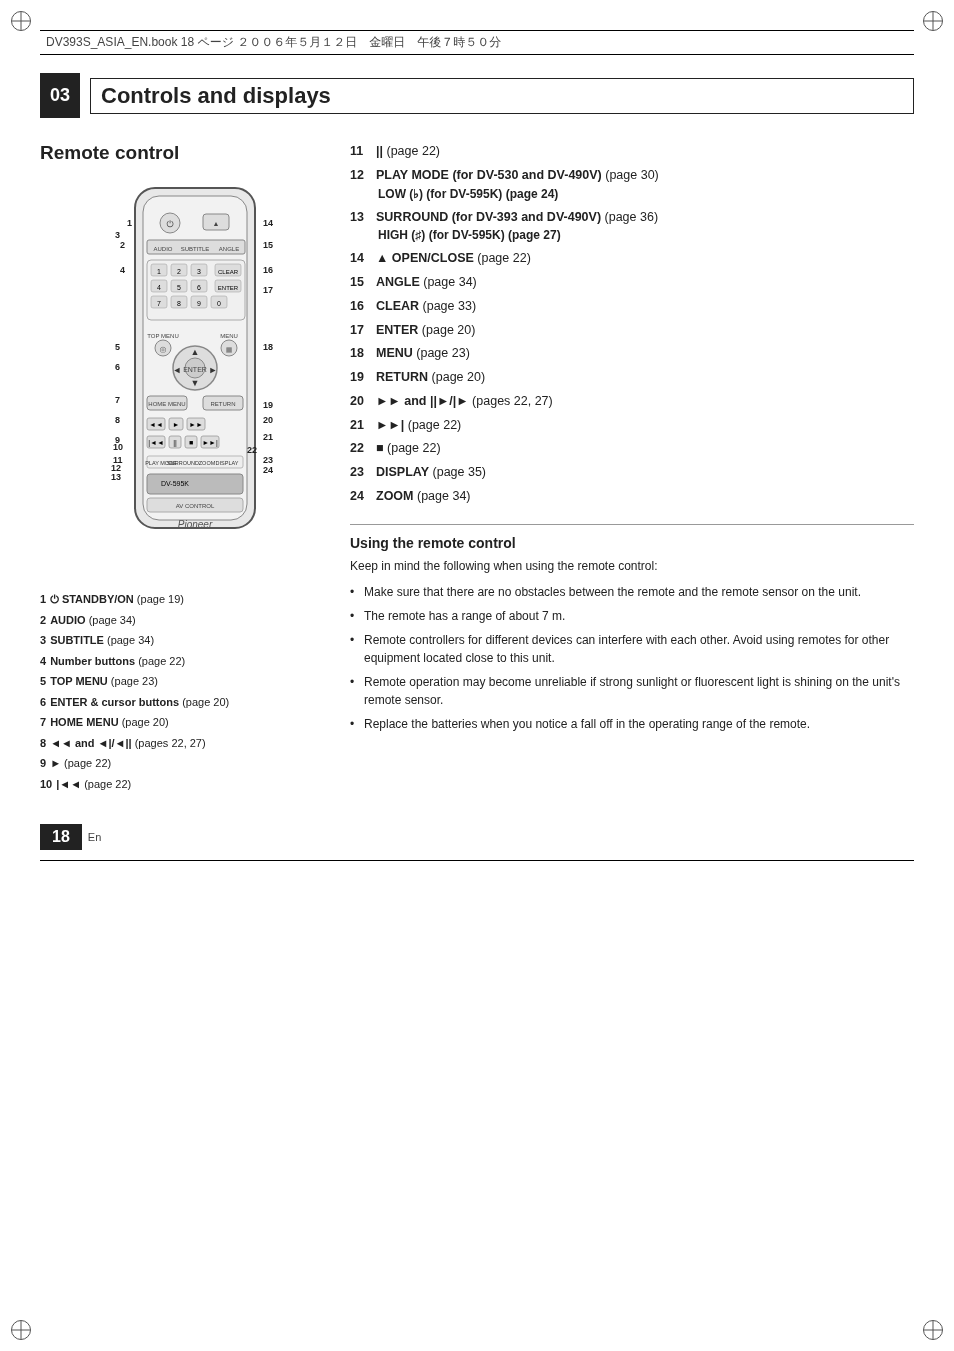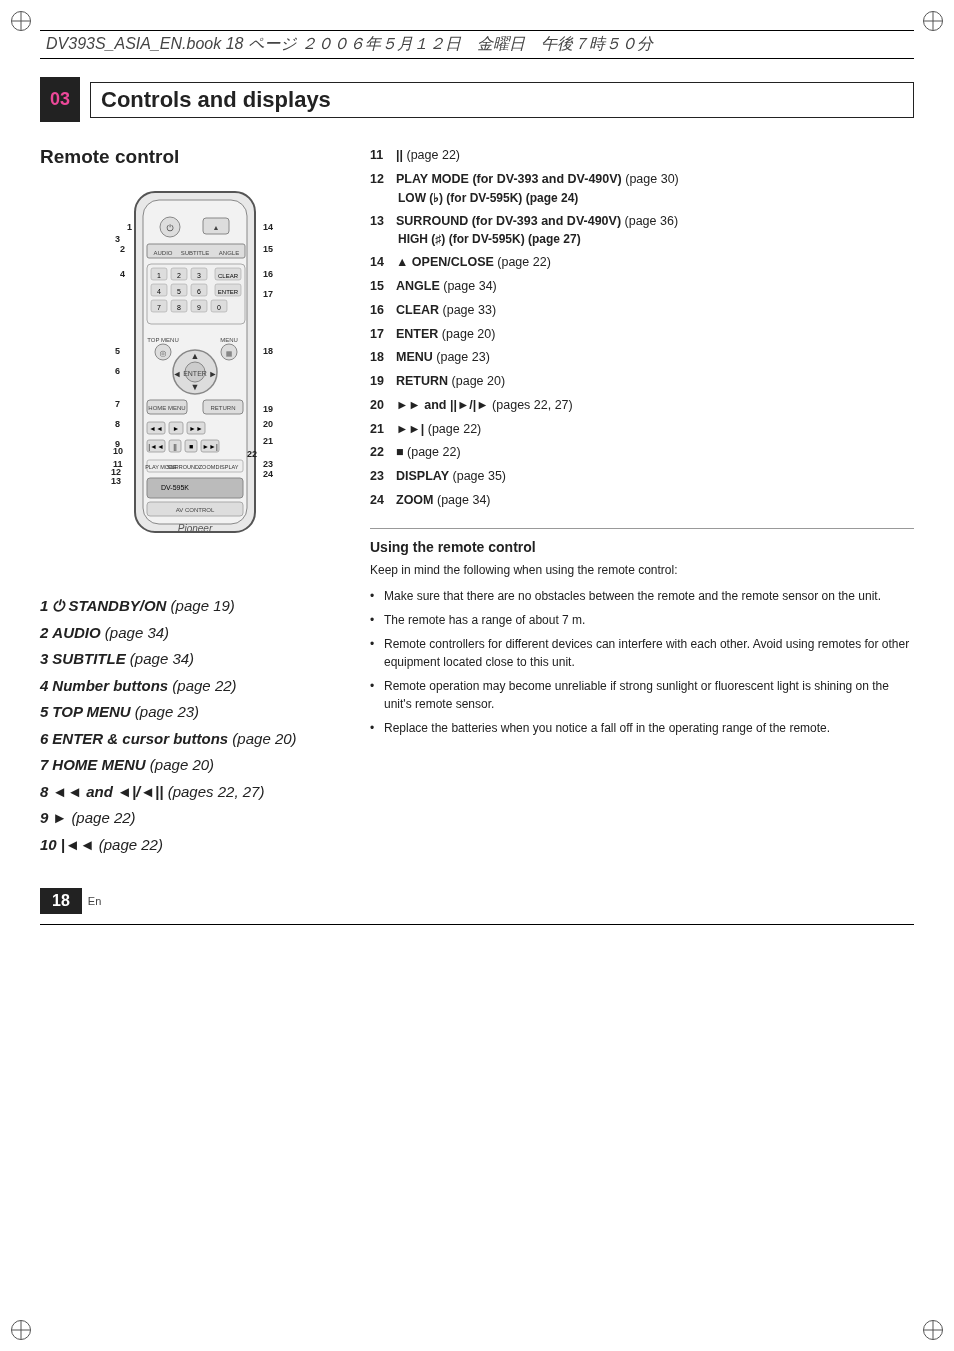--- a/index.html
+++ b/index.html
@@ -24,52 +24,50 @@
       font-size: 18px;
       color: #555;
     }
 
     
     .header-bar {
       margin: 30px 40px 0 40px;
       border-top: 1.5px solid #000;
       border-bottom: 1.5px solid #000;
       padding: 3px 6px;
-      font-size: 16px;
+      font-size: 12px;
       color: #444;
-      font-style: italic;
     }
 
     
     .chapter-header {
       display: flex;
       align-items: center;
       margin: 18px 40px 0 40px;
     }
     .chapter-num {
       background: #222;
-      color: #ec4899;
+      color: #ffffff;
       font-size: 18px;
       font-weight: bold;
       padding: 12px 10px;
       margin-right: 10px;
     }
     .chapter-title {
       font-size: 22px;
       font-weight: bold;
       border: 1.5px solid #222;
       padding: 4px 32px 4px 10px;
       flex: 1;
     }
 
     
     .main-content {
       display: flex;
       margin: 24px 40px 8px 40px;
-      gap: 20px;
     }
 
     
     .left-col {
       width: 310px;
       flex-shrink: 0;
     }
 
     .section-title {
       font-size: 19px;
@@ -82,23 +80,22 @@
       width: 200px;
       margin: 0 auto 10px auto;
     }
 
     
     .item-list {
       margin-top: 8px;
     }
     .item-list .item {
       margin-bottom: 4px;
-      font-size: 15px;
+      font-size: 11px;
       line-height: 1.5;
-      font-style: italic;
     }
     .item .num {
       font-weight: bold;
       margin-right: 4px;
     }
     .item .label {
       font-weight: bold;
     }
     .item .page-ref {
       font-weight: normal;
@@ -391,21 +388,21 @@
         <div class="item"><span class="num">7</span><span class="label">HOME MENU</span> <span class="page-ref">(page 20)</span></div>
         <div class="item"><span class="num">8</span><span class="label">◄◄ and ◄|/◄||</span> <span class="page-ref">(pages 22, 27)</span></div>
         <div class="item"><span class="num">9</span><span class="label">►</span> <span class="page-ref">(page 22)</span></div>
         <div class="item"><span class="num">10</span><span class="label">|◄◄</span> <span class="page-ref">(page 22)</span></div>
       </div>
   </div>
 
   <div class="right-col">
     <div class="right-list">
     <div class="item"><span class="num">11</span><span class="label">||</span> <span class="page-ref">(page 22)</span></div>
-        <div class="item"><span class="num">12</span><span class="label">PLAY MODE (for DV-393 and DV-490V)</span> <span class="page-ref">(page 30)</span><span class="sublabel">LOW (♭) (for DV-595K) (page 24)</span></div>
+        <div class="item"><span class="num">12</span><span class="label">PLAY MODE (for DV-530 and DV-490V)</span> <span class="page-ref">(page 30)</span><span class="sublabel">LOW (♭) (for DV-595K) (page 24)</span></div>
         <div class="item"><span class="num">13</span><span class="label">SURROUND (for DV-393 and DV-490V)</span> <span class="page-ref">(page 36)</span><span class="sublabel">HIGH (♯) (for DV-595K) (page 27)</span></div>
         <div class="item"><span class="num">14</span><span class="label">▲ OPEN/CLOSE</span> <span class="page-ref">(page 22)</span></div>
         <div class="item"><span class="num">15</span><span class="label">ANGLE</span> <span class="page-ref">(page 34)</span></div>
         <div class="item"><span class="num">16</span><span class="label">CLEAR</span> <span class="page-ref">(page 33)</span></div>
         <div class="item"><span class="num">17</span><span class="label">ENTER</span> <span class="page-ref">(page 20)</span></div>
         <div class="item"><span class="num">18</span><span class="label">MENU</span> <span class="page-ref">(page 23)</span></div>
         <div class="item"><span class="num">19</span><span class="label">RETURN</span> <span class="page-ref">(page 20)</span></div>
         <div class="item"><span class="num">20</span><span class="label">►► and ||►/|►</span> <span class="page-ref">(pages 22, 27)</span></div>
         <div class="item"><span class="num">21</span><span class="label">►►|</span> <span class="page-ref">(page 22)</span></div>
         <div class="item"><span class="num">22</span><span class="label">■</span> <span class="page-ref">(page 22)</span></div>

